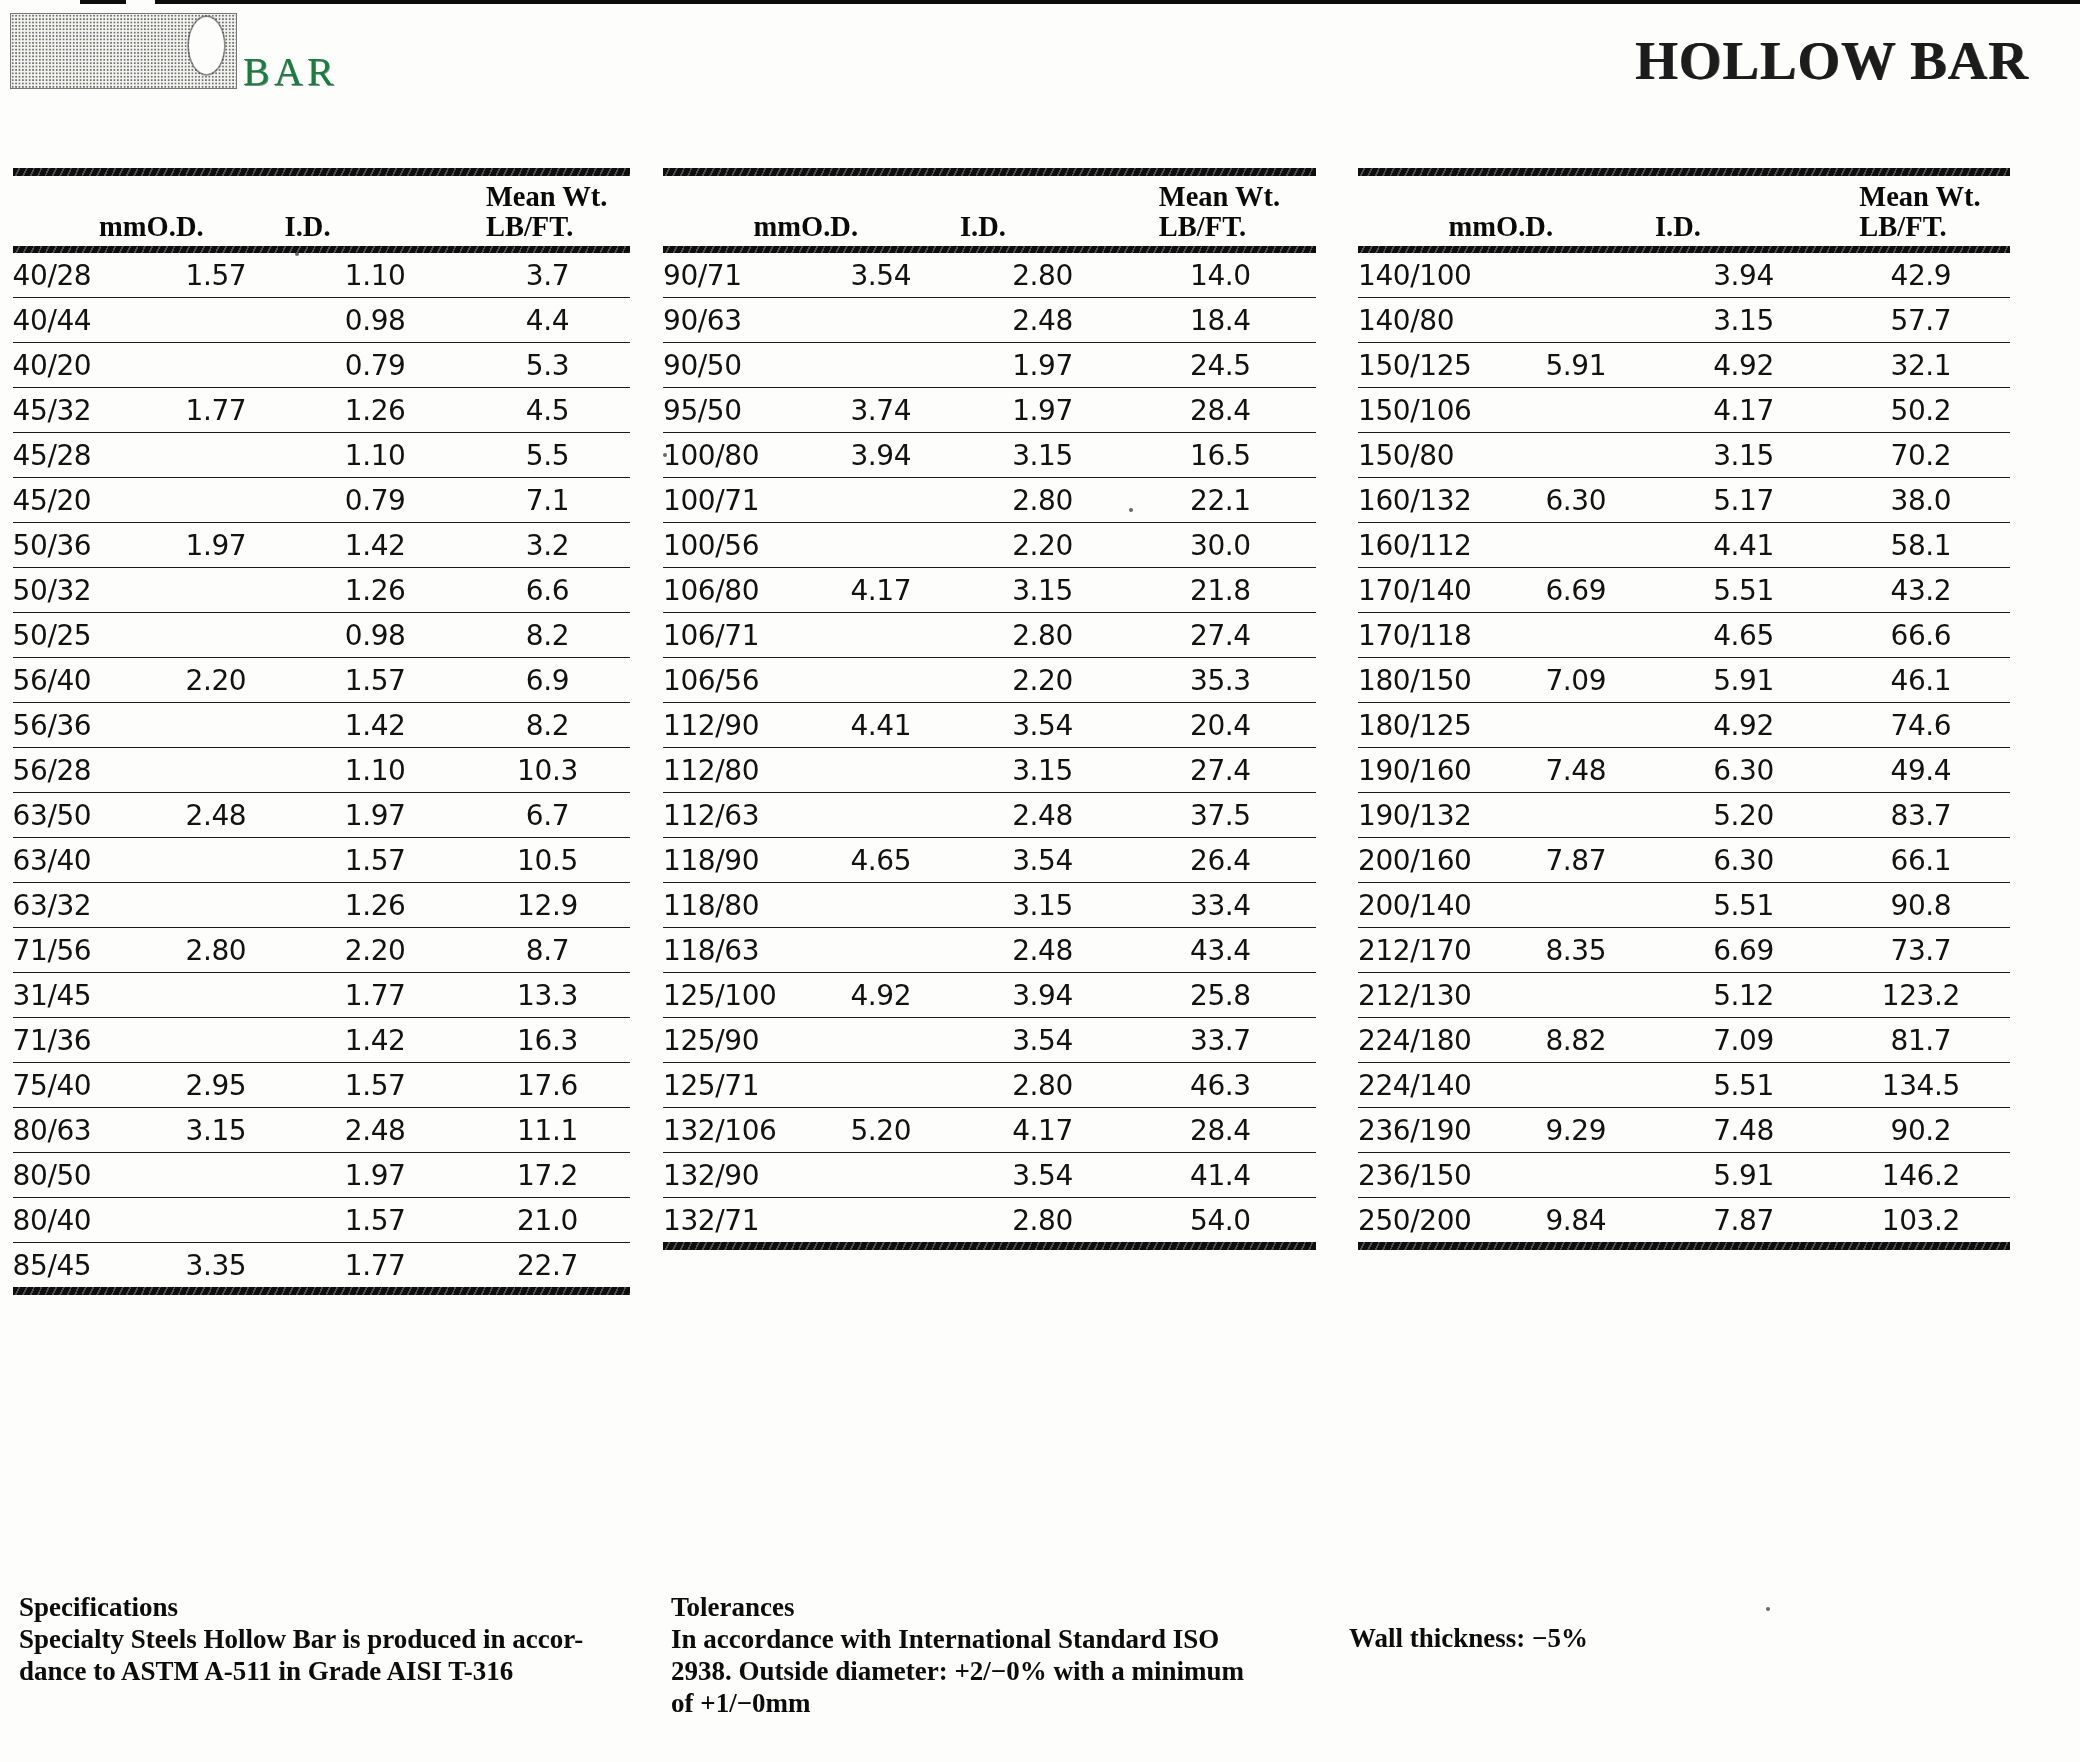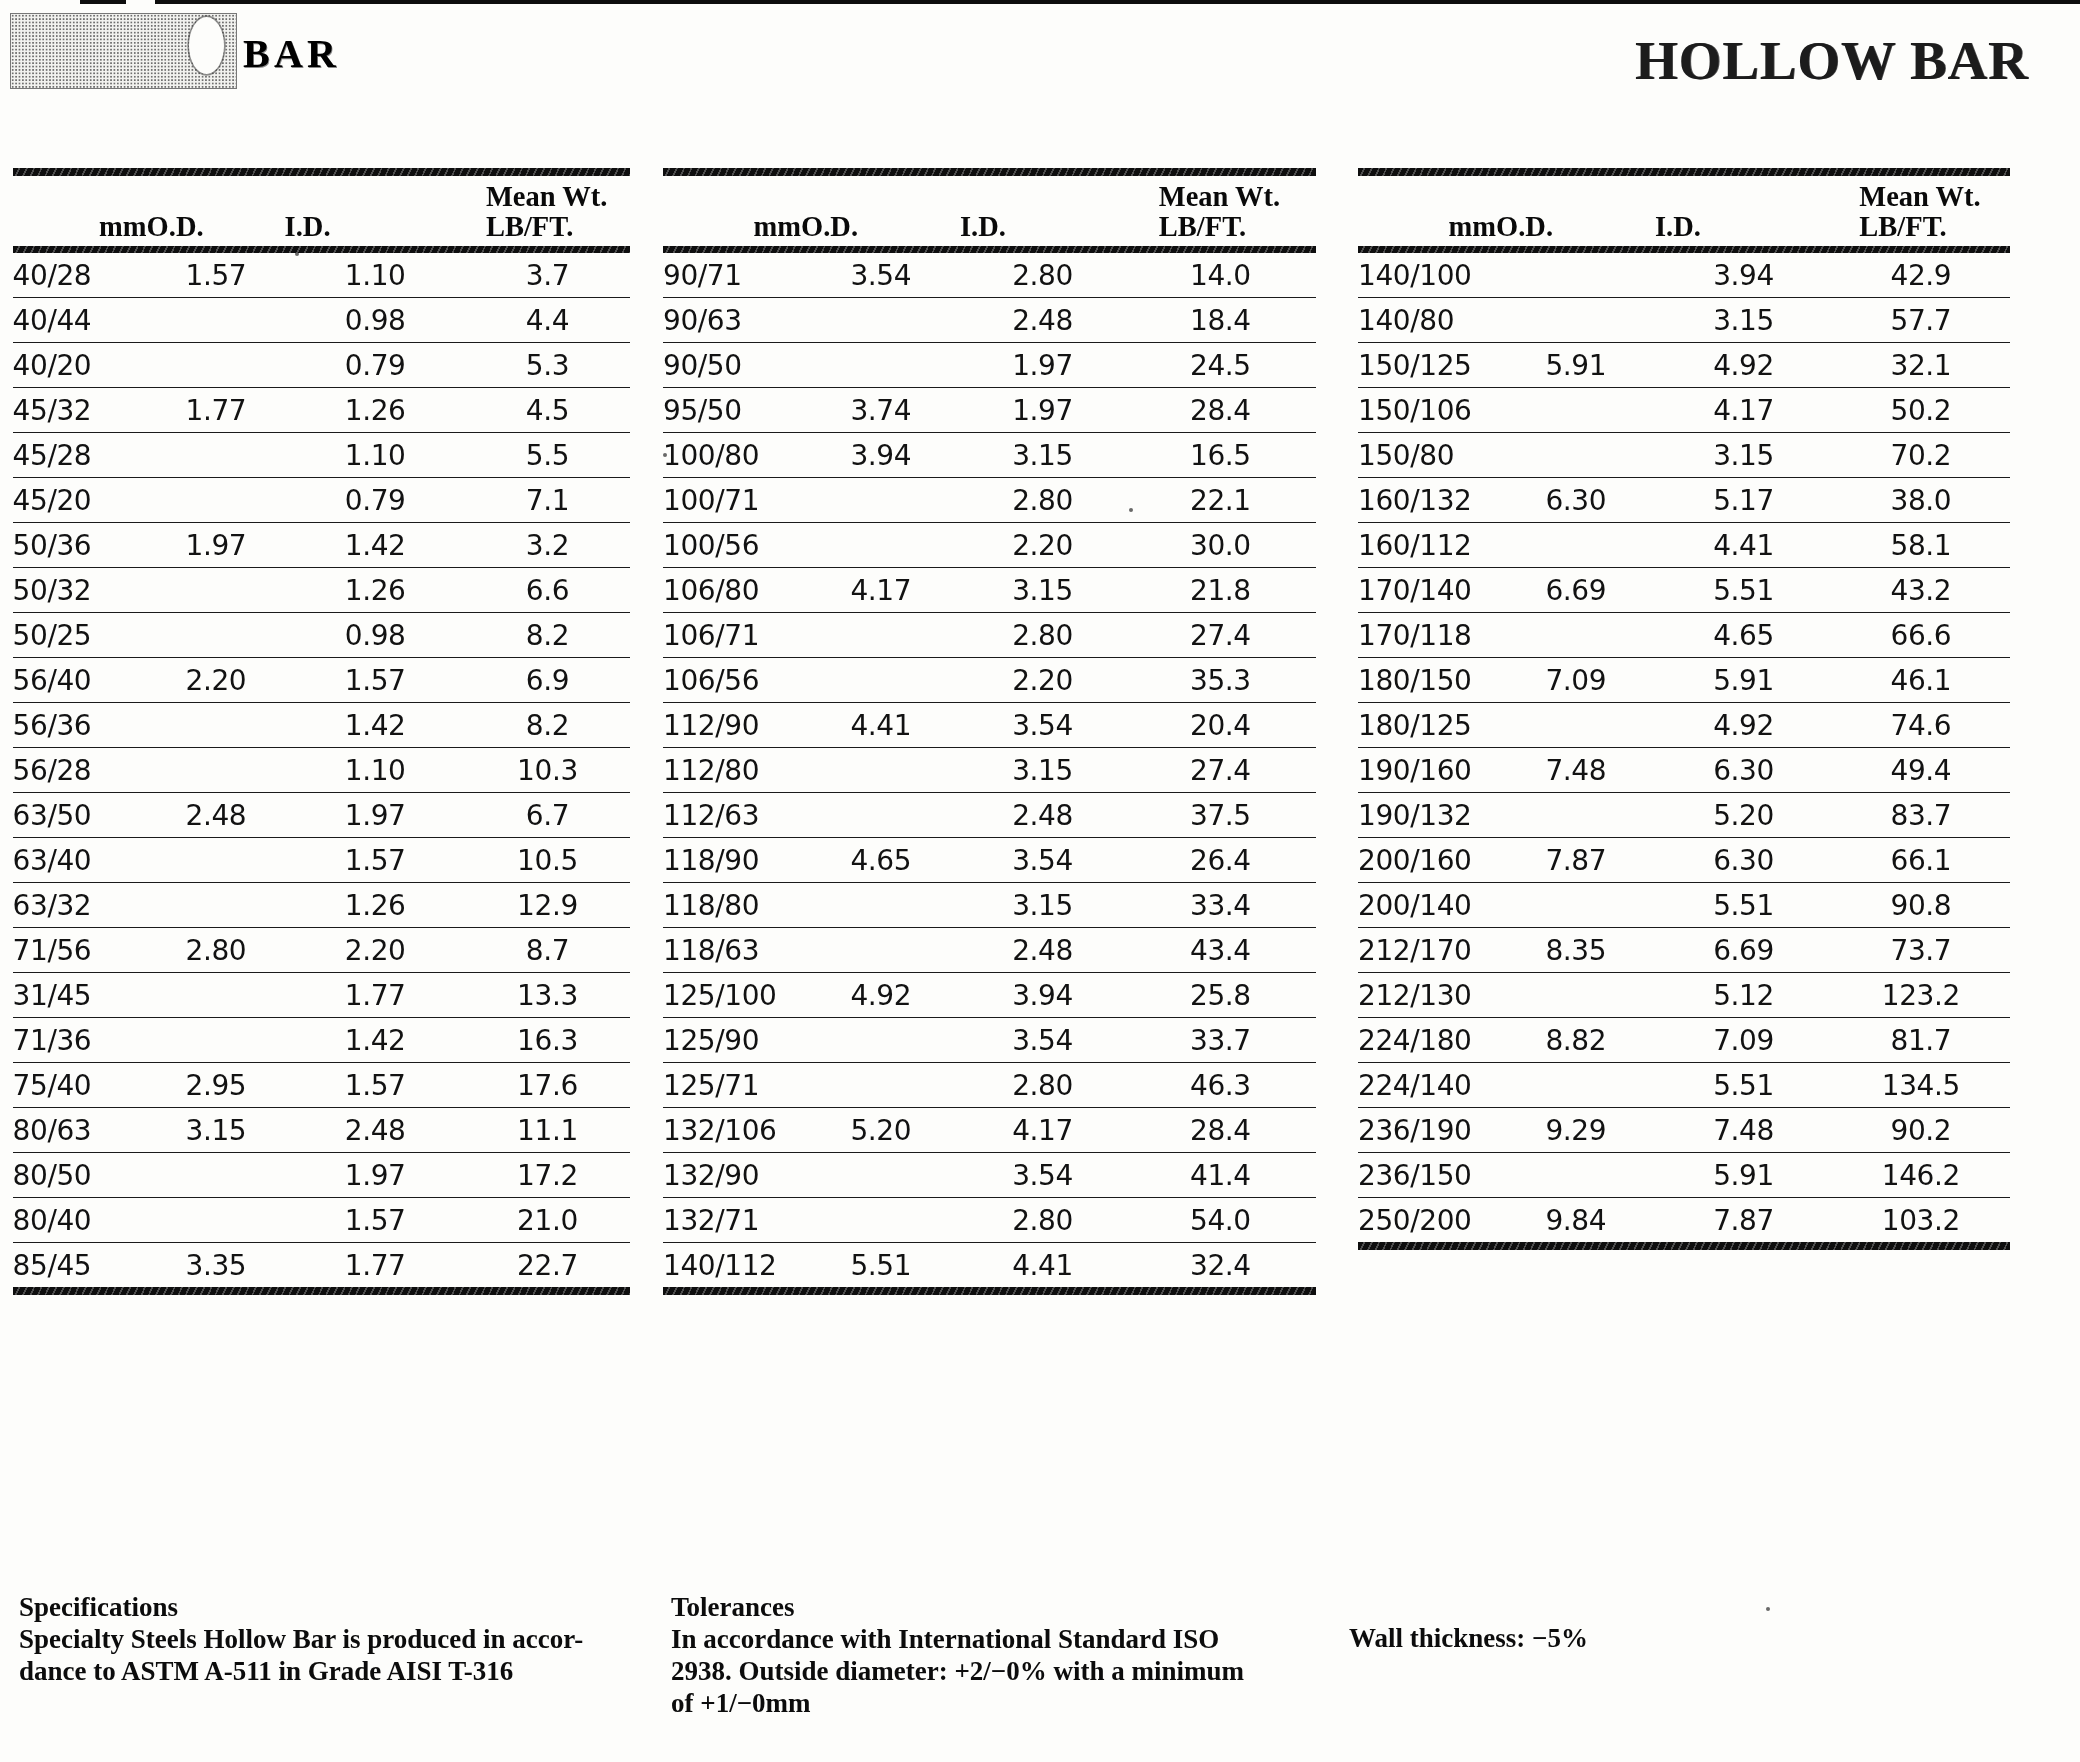--- a/index.html
+++ b/index.html
@@ -23,22 +23,22 @@
     background-image:radial-gradient(circle,#6f6f6f 0.8px, rgba(0,0,0,0) 1.1px);
     background-size:3.4px 3.4px;
     border:0.8px solid #777;
   }
   .logo-oval{
     position:absolute;left:178px;top:2.5px;width:35px;height:57px;
     background:#fdfdfb;border-radius:50%;
     box-shadow:0 0 0 1.7px rgba(60,60,60,.55);
   }
   .logo-bar-text{
-    position:absolute;left:243px;top:30px;
-    font-size:40px;font-weight:bold;letter-spacing:4.2px;color:#000000;
+    position:absolute;left:243px;top:48px;
+    font-size:40px;font-weight:normal;letter-spacing:4.2px;color:#15803d;
     text-shadow:0.8px 0.8px 0 #8a8a8a;
   }
   
   .page-title{
     position:absolute;left:1635px;top:28.5px;width:378px;
     font-size:55px;font-weight:bold;letter-spacing:0.8px;color:#1c1c1c;
     text-align:right;white-space:nowrap;
     text-shadow:0.8px 0 0 #555;
   }
   
@@ -397,26 +397,20 @@
             <td class="c-od"></td>
             <td class="c-id">3.54</td>
             <td class="c-wt">41.4</td>
           </tr>
           <tr>
             <td class="c-mm">132/71</td>
             <td class="c-od"></td>
             <td class="c-id">2.80</td>
             <td class="c-wt">54.0</td>
           </tr>
-          <tr>
-            <td class="c-mm">140/112</td>
-            <td class="c-od">5.51</td>
-            <td class="c-id">4.41</td>
-            <td class="c-wt">32.4</td>
-          </tr>
         </tbody>
     </table>
     <div class="rule-heavy"></div>
   </div>
 
   <div class="tbl" style="left:1358px;width:652px;">
     <div class="rule-heavy"></div>
     <div class="thead" style="grid-template-columns:138px 159px 176px 178px;">
       <div class="hc h-mm">mm</div>
       <div class="hc h-od">O.D.</div>

